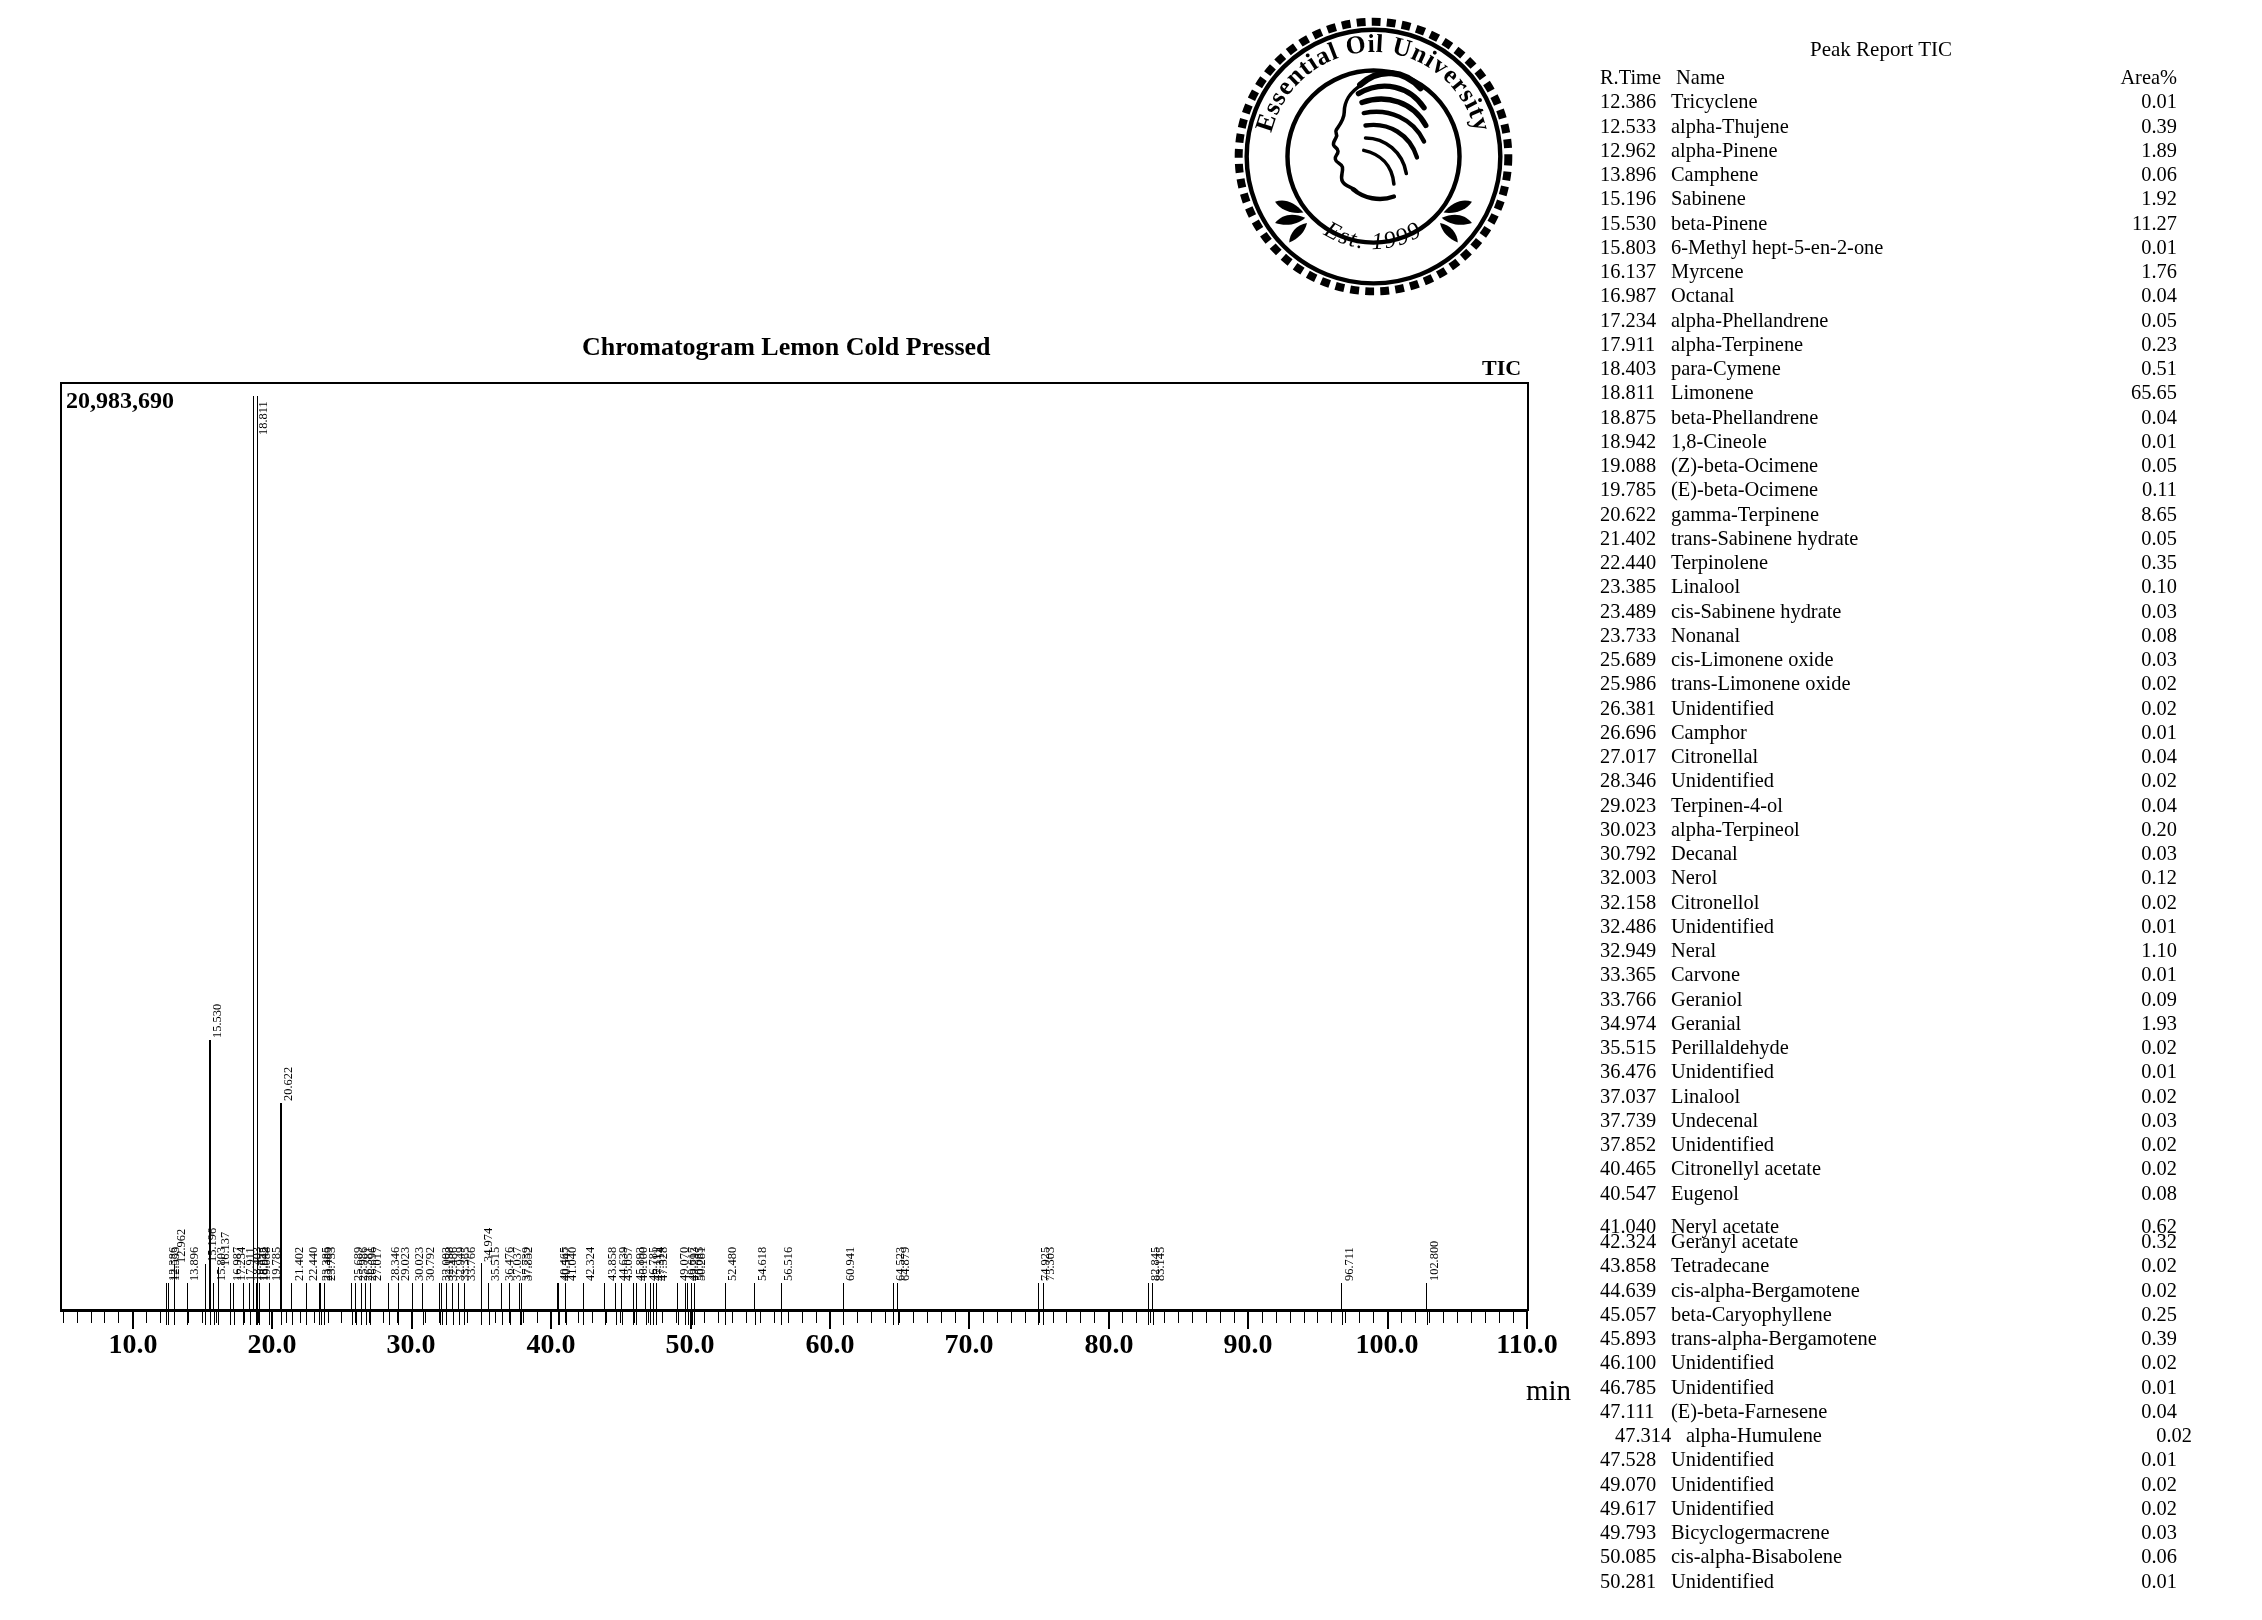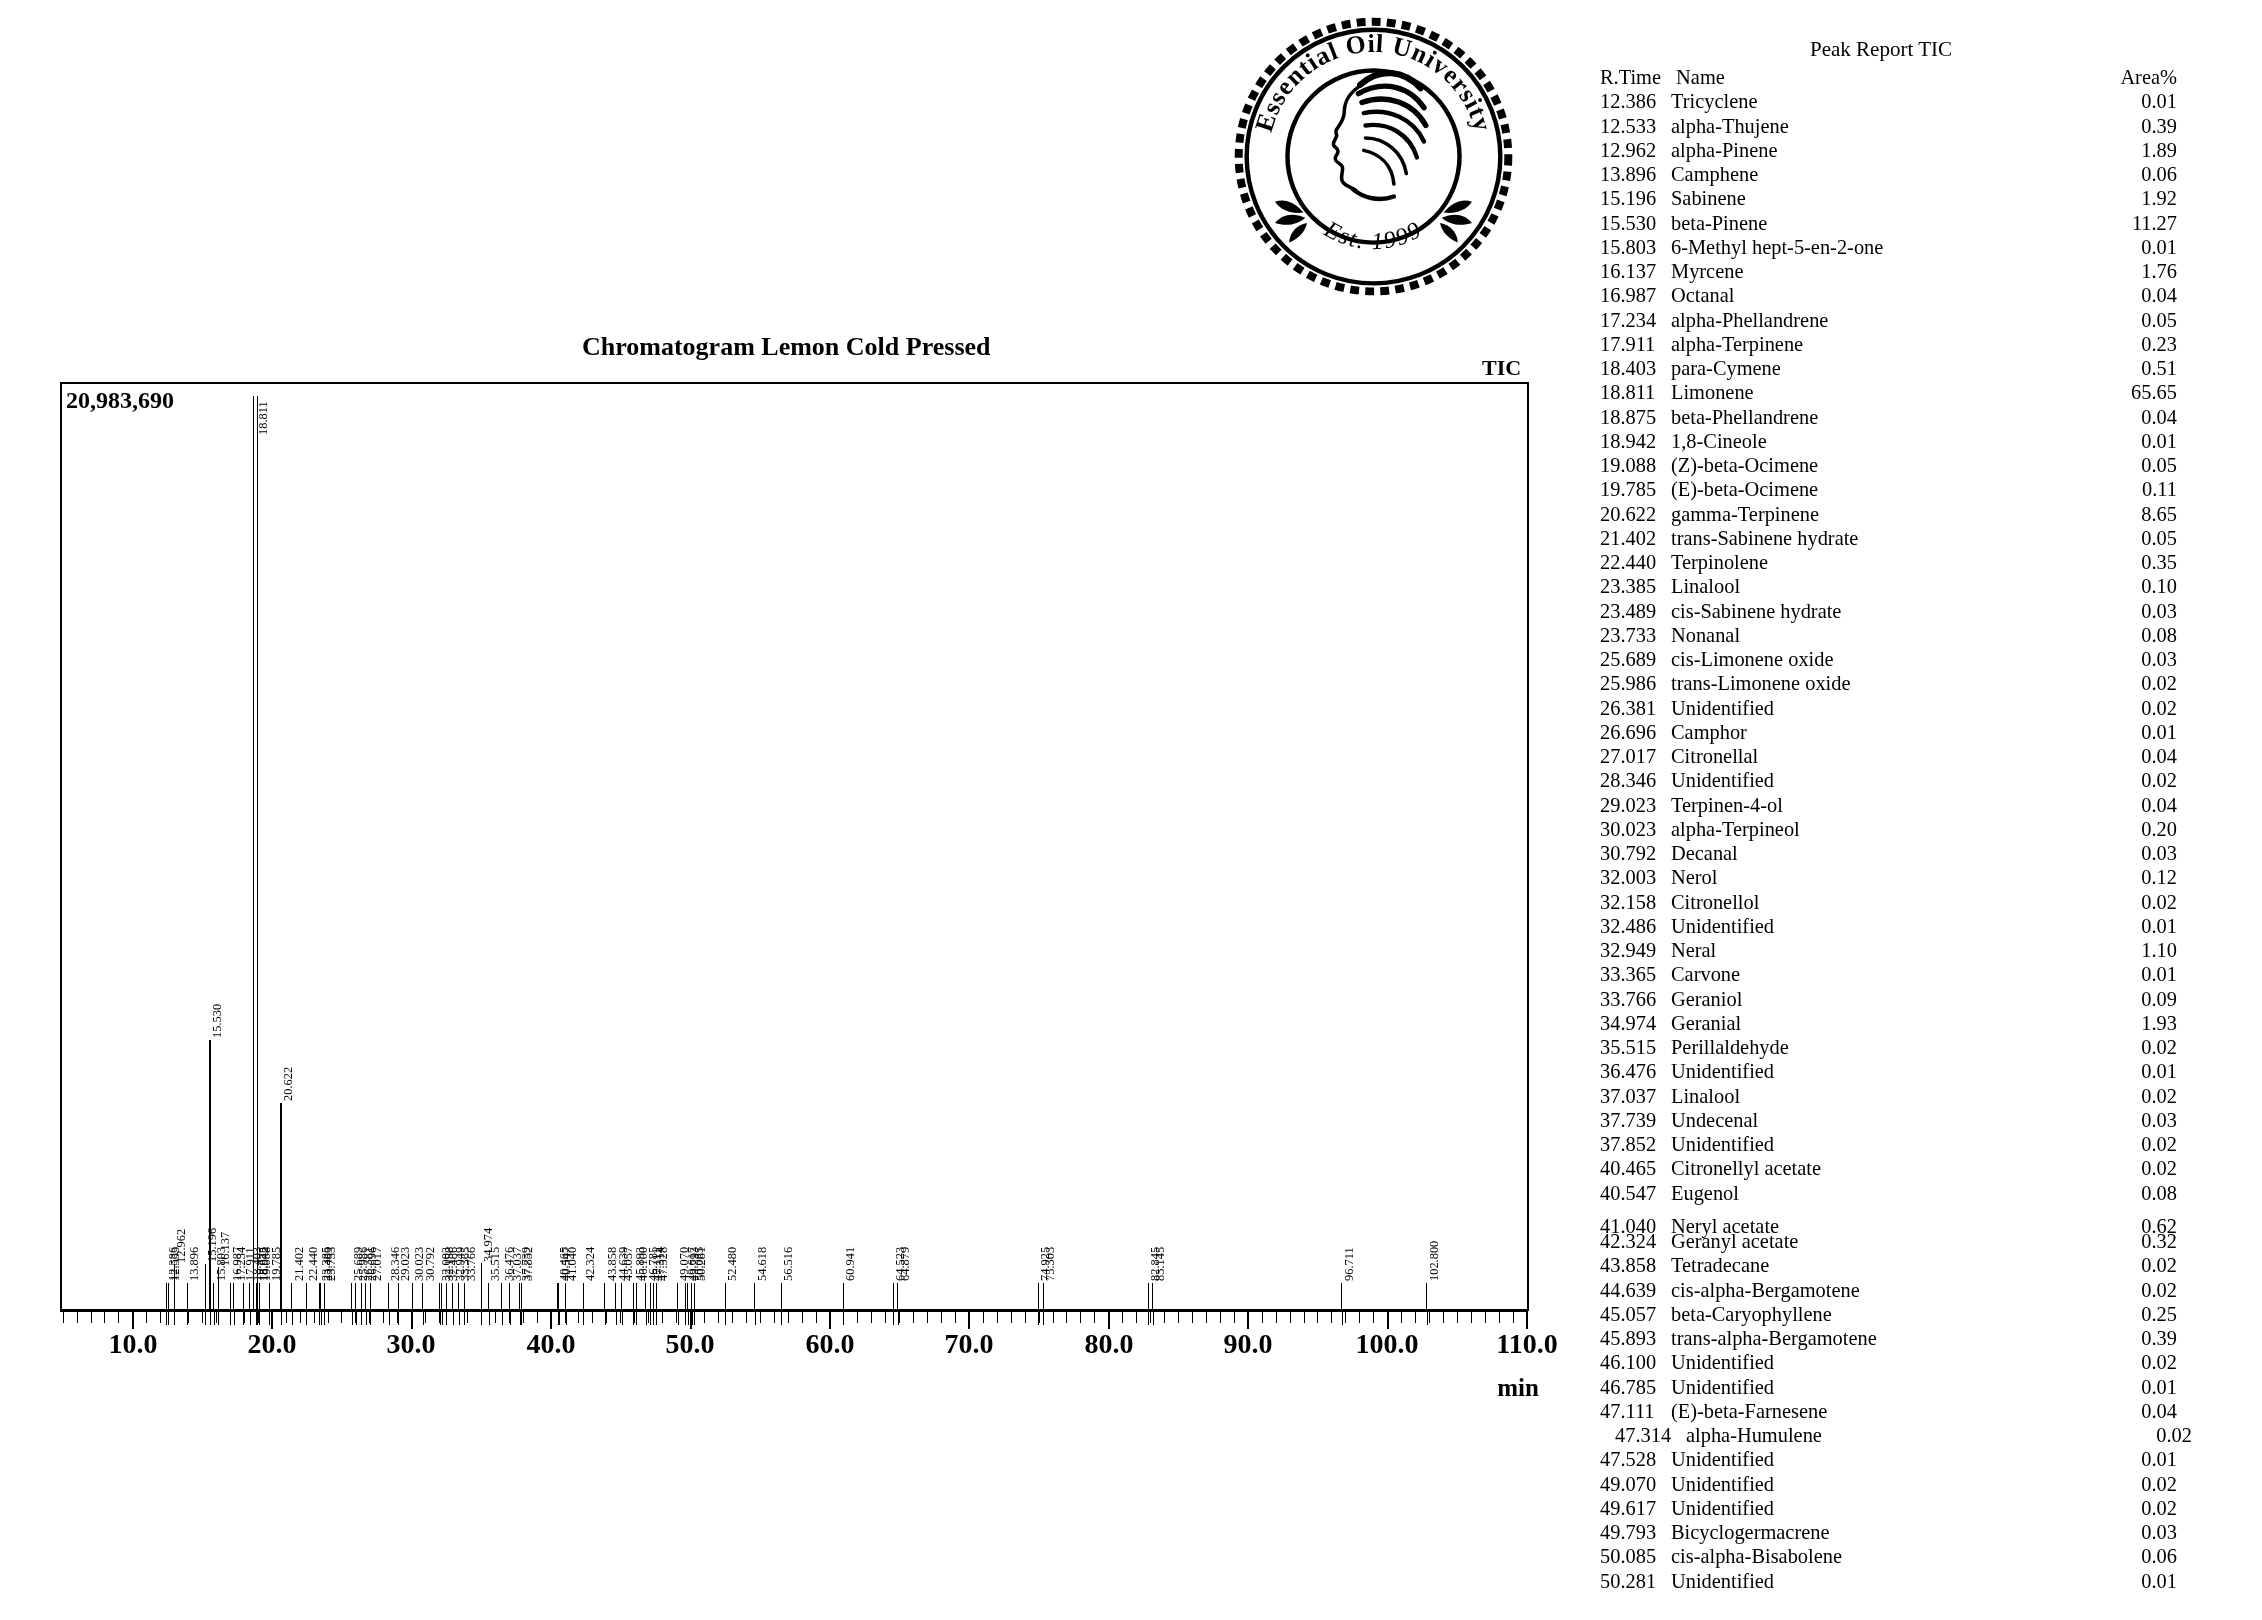--- a/index.html
+++ b/index.html
@@ -13,21 +13,21 @@
   .tick-label{position:absolute;font-weight:bold;font-size:28px;text-align:center;width:106px;}
   .peak-line{position:absolute;background:#000;width:0.9px;}
   .peak-line.big{width:1.8px;}
   .peak-line.apex{background:transparent;border-left:1.8px solid #000;border-right:1.8px solid #000;box-sizing:border-box;}
   .peak-marker{position:absolute;background:#000;width:0.9px;}
   .peak-label{position:absolute;font-size:12.4px;line-height:13.3px;white-space:nowrap;
               transform:rotate(-90deg);transform-origin:0 0;letter-spacing:0px;}
   .ymax{position:absolute;font-weight:bold;font-size:24px;}
   .chart-title{position:absolute;font-weight:bold;font-size:26px;white-space:nowrap;}
   .tic-label{position:absolute;font-weight:bold;font-size:22px;}
-  .min-label{position:absolute;font-weight:bold;font-size:25px;width:106px;text-align:center;}
+  .min-label{position:absolute;font-weight:normal;font-size:29px;width:106px;text-align:right;}
   
   .tbl-title{position:absolute;font-size:21px;width:532px;text-align:center;}
   .trow{position:absolute;width:577px;height:24px;font-size:20.4px;line-height:23px;white-space:nowrap;}
   .c-rt{display:inline-block;width:71px;}
   .c-nm{display:inline-block;}
   .c-ar{position:absolute;right:0;top:0;text-align:right;}
 </style>
 </head>
 <body>
 

